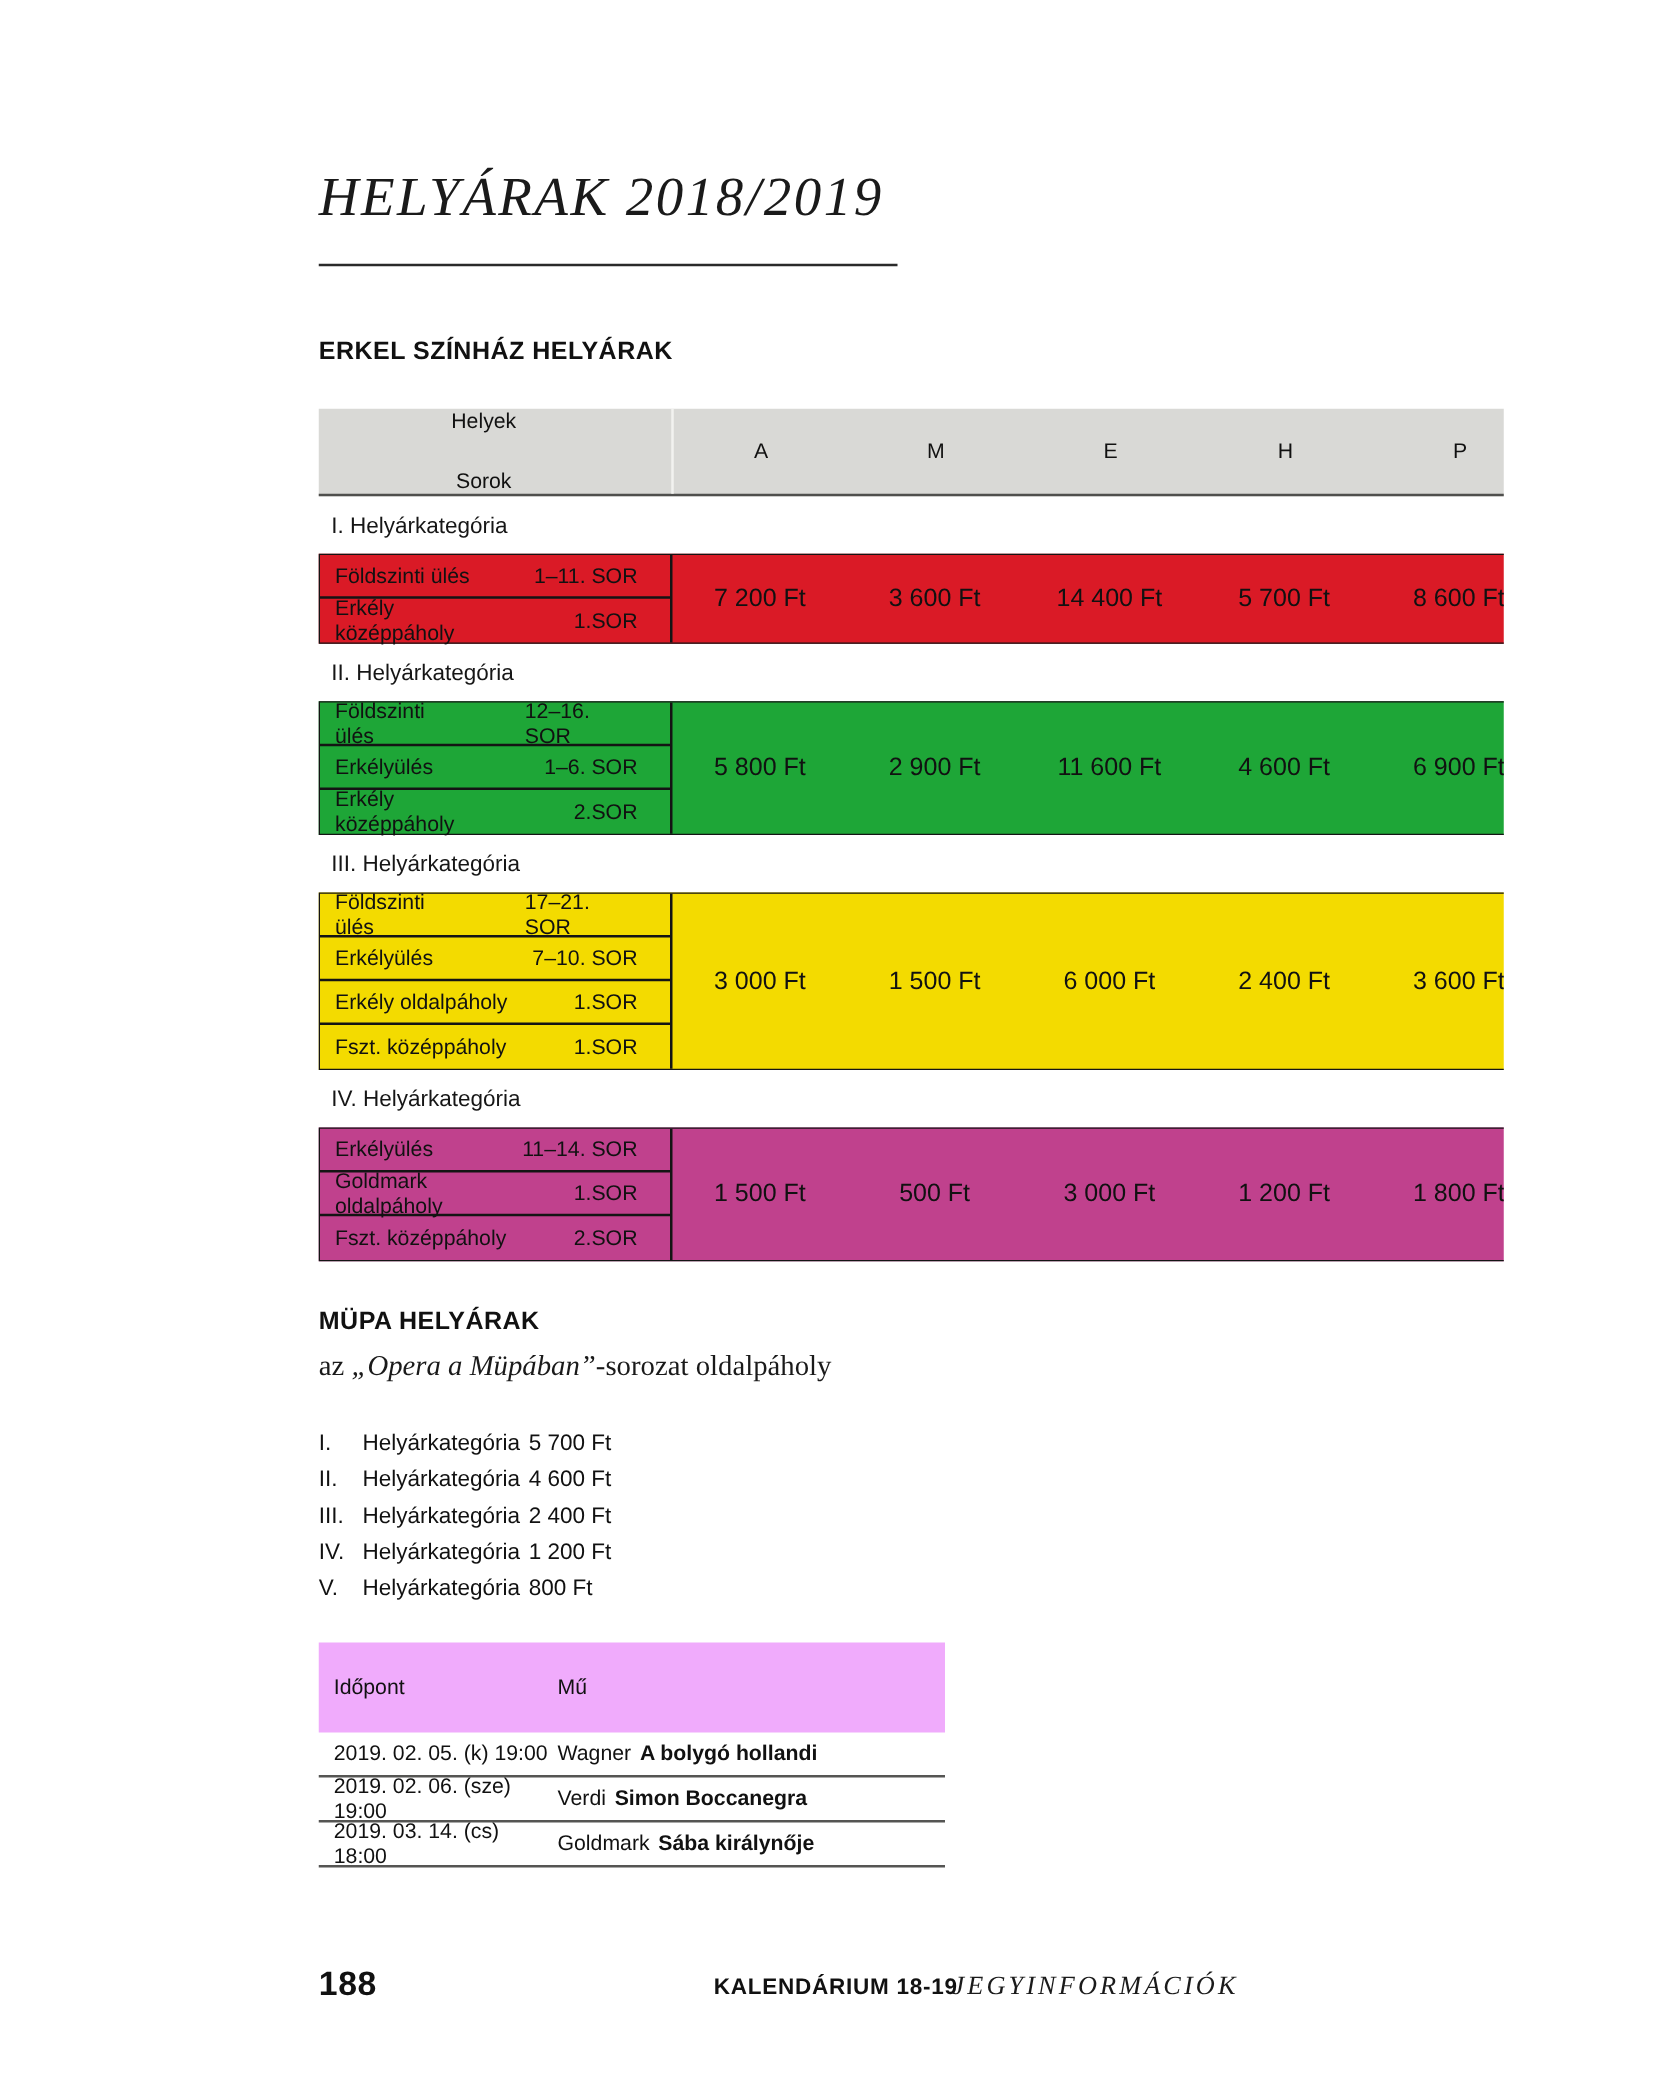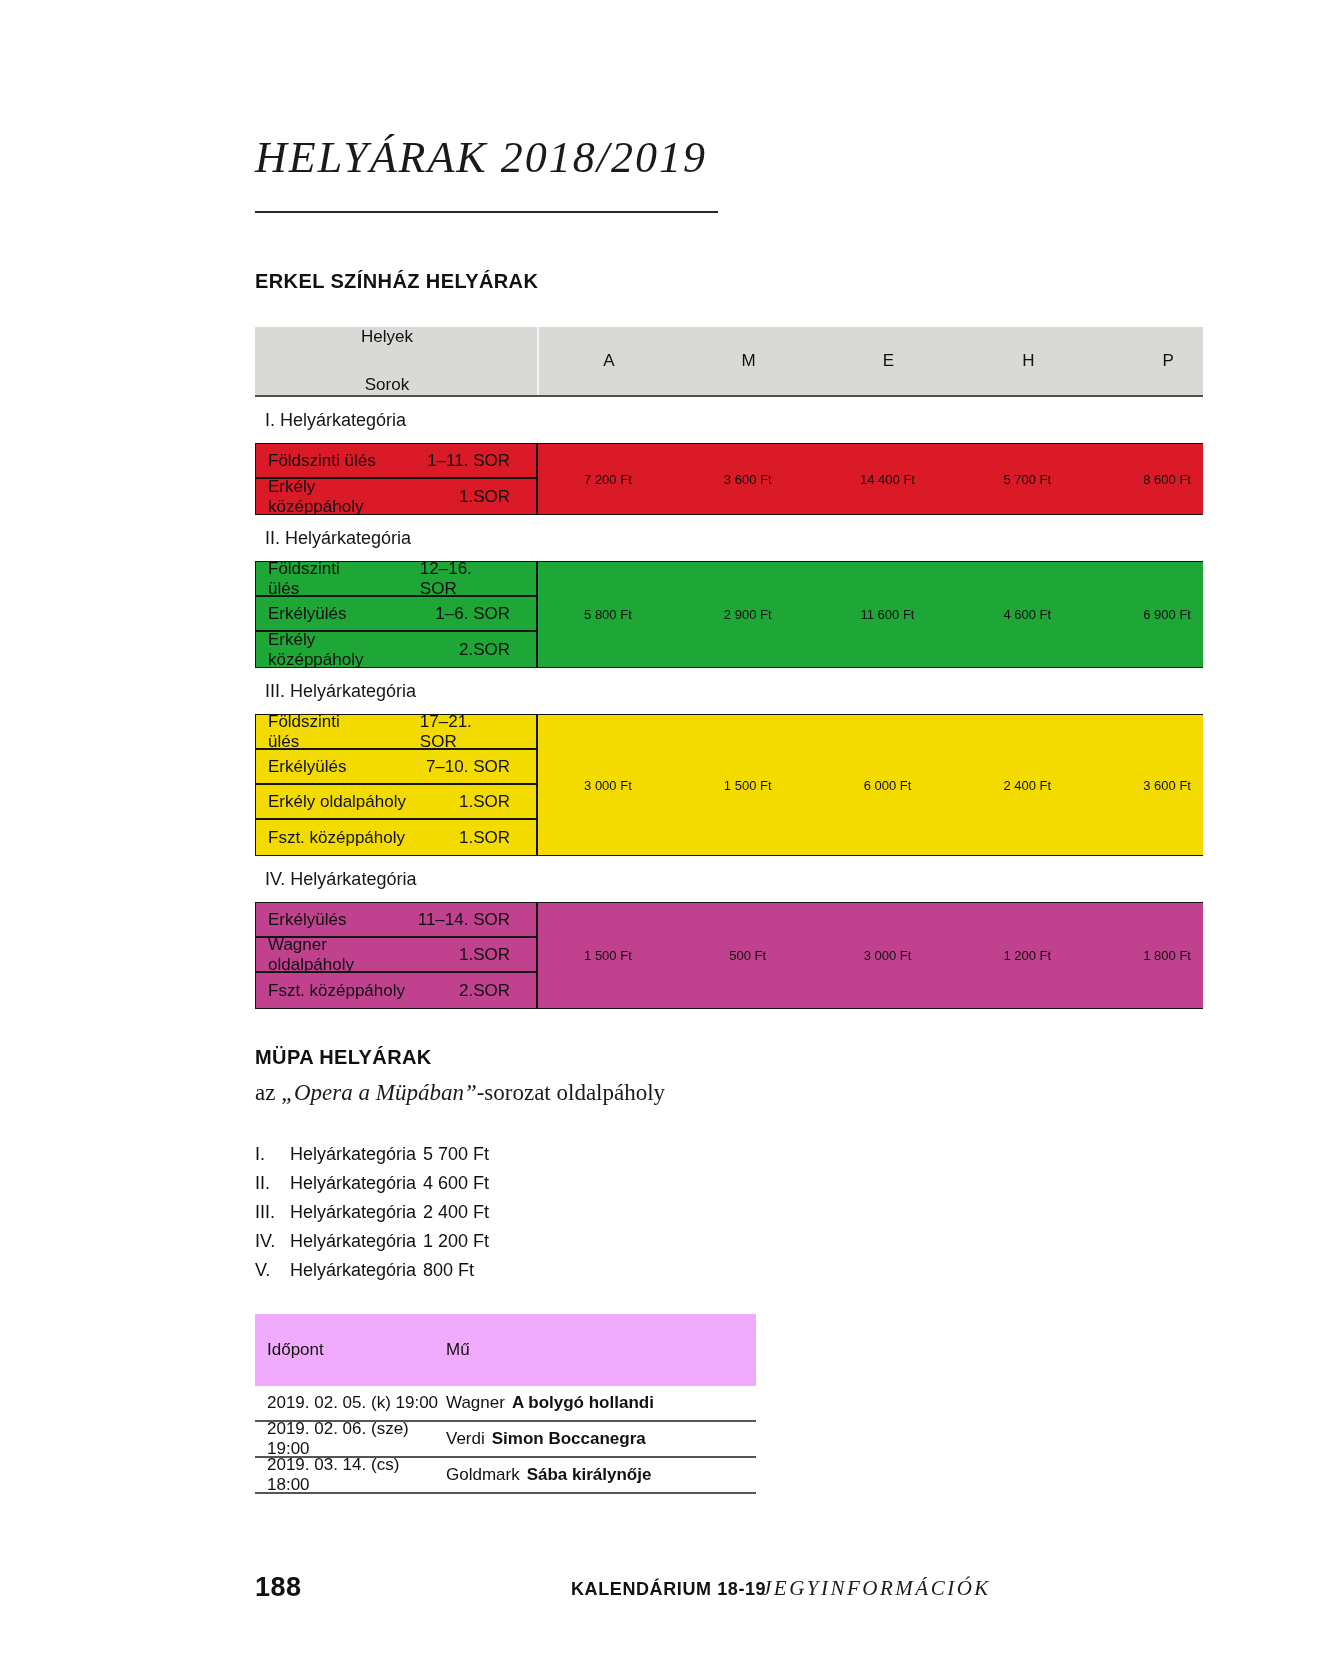--- a/index.html
+++ b/index.html
@@ -62,21 +62,21 @@
     height:35px;box-sizing:border-box;
     display:flex;align-items:center;justify-content:space-between;
     padding:0 26px 0 12px;
     border-bottom:2px solid #141414;
     font-size:17px;
     gap:48px;
   }
   .cat-row:last-child{border-bottom:none;}
   .cat-prices{
     flex:1;display:grid;grid-template-columns:repeat(5,1fr);
-    align-items:center;text-align:center;font-size:13px;
+    align-items:center;text-align:center;font-size:20px;
   }
   
   #mupa-heading{top:1046px;}
   .mupa-subtitle{
     position:absolute;left:127px;top:1080px;margin:0;
     font-family:"Liberation Serif",serif;font-size:23px;color:#1a1a1a;
   }
   .mupa-subtitle .it{font-style:italic;}
   .mupa-list{
     position:absolute;left:127px;top:1140px;width:320px;
@@ -228,21 +228,21 @@
 
     <section>
       <div class="cat-label">IV. Helyárkategória</div>
       <div class="cat-block" style="background: rgb(192, 65, 141);">
         <div class="cat-left">
               <div class="cat-row">
                 <span class="hely">Erkélyülés</span>
                 <span class="sor">11–14. SOR</span>
               </div>
               <div class="cat-row">
-                <span class="hely">Wagner oldalpáholy</span>
+                <span class="hely">Goldmark oldalpáholy</span>
                 <span class="sor">1.SOR</span>
               </div>
               <div class="cat-row">
                 <span class="hely">Fszt. középpáholy</span>
                 <span class="sor">2.SOR</span>
               </div>
             </div>
         <div class="cat-prices">
               <span class="price-cell">1 500 Ft</span>
               <span class="price-cell">500 Ft</span>

